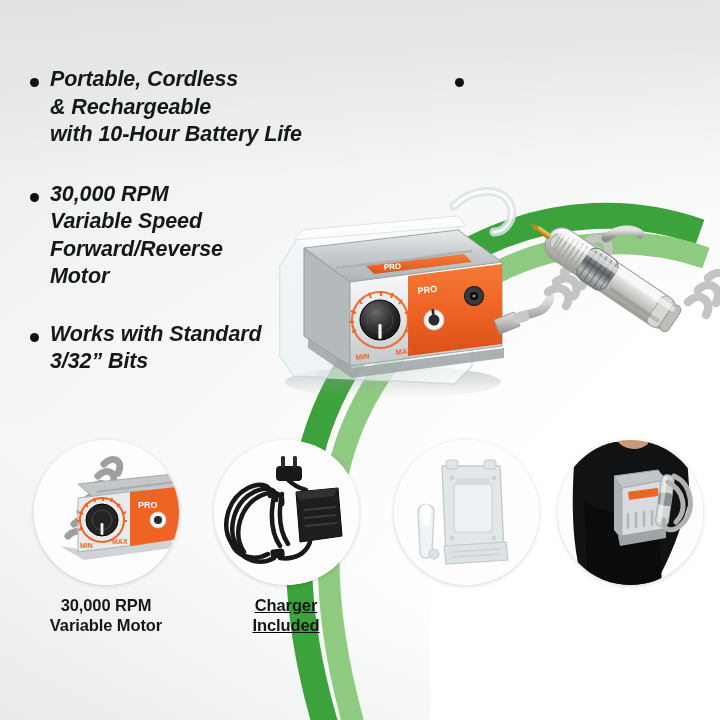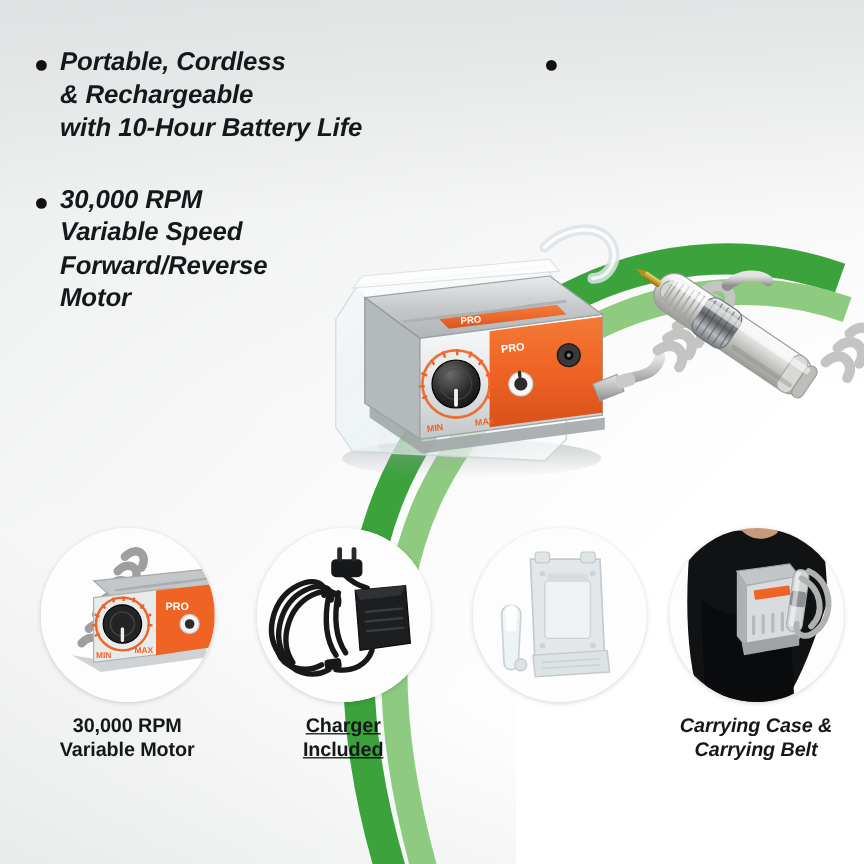--- a/index.html
+++ b/index.html
@@ -22,21 +22,21 @@
             background:linear-gradient(20deg,rgba(226,228,229,.7) 0%,rgba(247,248,248,.2) 60%,rgba(255,255,255,0) 100%);
             pointer-events:none; }
 
   
   #swoosh { position:absolute; inset:0; width:720px; height:720px; }
 
   
   .bullets-left  { position:absolute; left:30px;  top:38px;  width:330px; }
   .bullets-right { position:absolute; left:455px; top:38px;  width:250px; }
 
-  .feature { display:flex; align-items:flex-start; margin-bottom:26px; }
+  .feature { display:flex; align-items:flex-start; margin-bottom:26px;margin-top:28px; }
   .dot { width:9px; height:9px; border-radius:50%; background:#111;
          flex:0 0 9px; margin-top:12px; margin-right:11px; }
   .ftxt { font-style:italic; font-weight:600; font-size:21.5px; line-height:1.28;
           color:#15181a; letter-spacing:-.1px; white-space:pre-line; }
 
   
   #hero { position:absolute; left:258px; top:170px; width:470px; height:280px; }
 
   
   .thumbs { position:absolute; left:0; top:440px; width:720px; height:280px; }
@@ -271,20 +271,25 @@
       <span class="ftxt">Portable, Cordless
 &amp; Rechargeable
 with 10-Hour Battery Life</span>
     </div>
     <div class="feature" style="margin-top:32px;">
       <span class="dot"></span>
       <span class="ftxt">30,000 RPM
 Variable Speed
 Forward/Reverse
 Motor</span>
+    </div>
+    <div class="feature" style="margin-top:30px;">
+      <span class="dot"></span>
+      <span class="ftxt">Works with Standard
+3/32” Bits</span>
     </div>
   </div>
 
   <div class="bullets-right">
     <div class="feature">
       <span class="dot"></span>
     </div>
   </div>
 
   <div class="thumbs">
@@ -456,18 +461,16 @@
             <rect x="0" y="18" width="13" height="13" rx="3" fill="#8b9093"></rect>
             <rect x="2" y="2" width="4" height="46" rx="2" fill="#ffffff" opacity=".5"></rect>
           </g>
 
           <g fill="none" stroke="#b0b2b0" stroke-width="5" stroke-linecap="round">
             <path d="M116 36 C134 44, 138 70, 124 84 C114 94, 104 90, 106 80"></path>
             <path d="M110 42 C126 50, 130 70, 118 82"></path>
           </g>
         </svg>
       </div>
-      <div class="caption">Carrying Case &amp;
-Carrying Belt</div>
     </div>
 
   </div>
 </div>
 
 </body></html>

